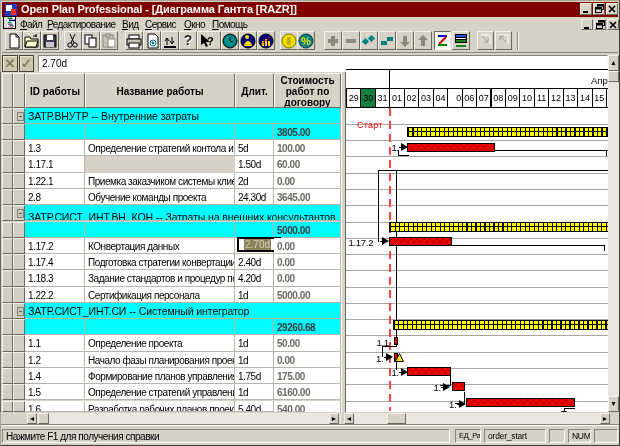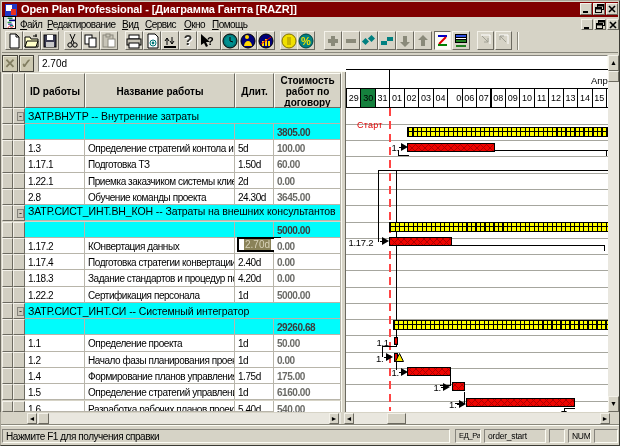--- a/index.html
+++ b/index.html
@@ -251,40 +251,39 @@
     <div class="ab cell cy" style="left:273px;top:51.9px;width:67px;height:16.3px;font-weight:bold;color:#3c3c3c">3805.00</div>
     <div class="ab rh" style="left:1px;top:68.1px;width:11px;height:16.3px"></div>
     <div class="ab rh" style="left:12px;top:68.1px;width:12px;height:16.3px"></div>
     <div class="ab cell" style="left:24px;top:68.1px;width:60px;height:16.3px">1.3</div>
     <div class="ab cell" style="left:84px;top:68.1px;width:150px;height:16.3px">Определение стратегий контола и отч</div>
     <div class="ab cell" style="left:234px;top:68.1px;width:39px;height:16.3px">5d</div>
     <div class="ab cell" style="left:273px;top:68.1px;width:67px;height:16.3px;font-weight:bold;color:#6a6a66">100.00</div>
     <div class="ab rh" style="left:1px;top:84.4px;width:11px;height:16.3px"></div>
     <div class="ab rh" style="left:12px;top:84.4px;width:12px;height:16.3px"></div>
     <div class="ab cell" style="left:24px;top:84.4px;width:60px;height:16.3px">1.17.1</div>
-    <div class="ab cell" style="left:84px;top:84.4px;width:150px;height:16.3px">Подготовка ТЗ</div>
     <div class="ab cell" style="left:234px;top:84.4px;width:39px;height:16.3px">1.50d</div>
     <div class="ab cell" style="left:273px;top:84.4px;width:67px;height:16.3px;font-weight:bold;color:#6a6a66">60.00</div>
     <div class="ab rh" style="left:1px;top:100.7px;width:11px;height:16.3px"></div>
     <div class="ab rh" style="left:12px;top:100.7px;width:12px;height:16.3px"></div>
     <div class="ab cell" style="left:24px;top:100.7px;width:60px;height:16.3px">1.22.1</div>
     <div class="ab cell" style="left:84px;top:100.7px;width:150px;height:16.3px">Приемка заказчиком системы клиент</div>
     <div class="ab cell" style="left:234px;top:100.7px;width:39px;height:16.3px">2d</div>
     <div class="ab cell" style="left:273px;top:100.7px;width:67px;height:16.3px;font-weight:bold;color:#6a6a66">0.00</div>
     <div class="ab rh" style="left:1px;top:116.9px;width:11px;height:16.3px"></div>
     <div class="ab rh" style="left:12px;top:116.9px;width:12px;height:16.3px"></div>
     <div class="ab cell" style="left:24px;top:116.9px;width:60px;height:16.3px">2.8</div>
     <div class="ab cell" style="left:84px;top:116.9px;width:150px;height:16.3px">Обучение команды проекта</div>
     <div class="ab cell" style="left:234px;top:116.9px;width:39px;height:16.3px">24.30d</div>
     <div class="ab cell" style="left:273px;top:116.9px;width:67px;height:16.3px;font-weight:bold;color:#6a6a66">3645.00</div>
     <div class="ab rh" style="left:1px;top:133.2px;width:11px;height:16.3px"></div>
     <div class="ab rh" style="left:12px;top:133.2px;width:12px;height:16.3px">
       <div class="ab" style="left:3px;top:3px;width:7px;height:9px;background:#c8c5b8;border:1px solid #86847c;font-size:9px;line-height:7px;text-align:center">-</div>
     </div>
-    <div class="ab cell cy" style="left:24px;top:133.2px;width:316px;height:16.3px;font-size:10.5px;letter-spacing:-0.1px;padding-top:0">ЗАТР.СИСТ_ИНТ.ВН_КОН -- Затраты на внешних консультантов</div>
+    <div class="ab cell cy" style="left:24px;top:133.2px;width:316px;height:16.3px;font-size:10.5px;letter-spacing:-0.1px;padding-top:6px">ЗАТР.СИСТ_ИНТ.ВН_КОН -- Затраты на внешних консультантов</div>
     <div class="ab rh" style="left:1px;top:149.5px;width:11px;height:16.3px"></div>
     <div class="ab rh" style="left:12px;top:149.5px;width:12px;height:16.3px"></div>
     <div class="ab cell cy" style="left:24px;top:149.5px;width:60px;height:16.3px"></div>
     <div class="ab cell cy" style="left:84px;top:149.5px;width:150px;height:16.3px"></div>
     <div class="ab cell cy" style="left:234px;top:149.5px;width:39px;height:16.3px"></div>
     <div class="ab cell cy" style="left:273px;top:149.5px;width:67px;height:16.3px;font-weight:bold;color:#3c3c3c">5000.00</div>
     <div class="ab rh" style="left:1px;top:165.8px;width:11px;height:16.3px"></div>
     <div class="ab rh" style="left:12px;top:165.8px;width:12px;height:16.3px"></div>
     <div class="ab cell" style="left:24px;top:165.8px;width:60px;height:16.3px">1.17.2</div>
     <div class="ab cell" style="left:84px;top:165.8px;width:150px;height:16.3px">КОнвертация данных</div>

